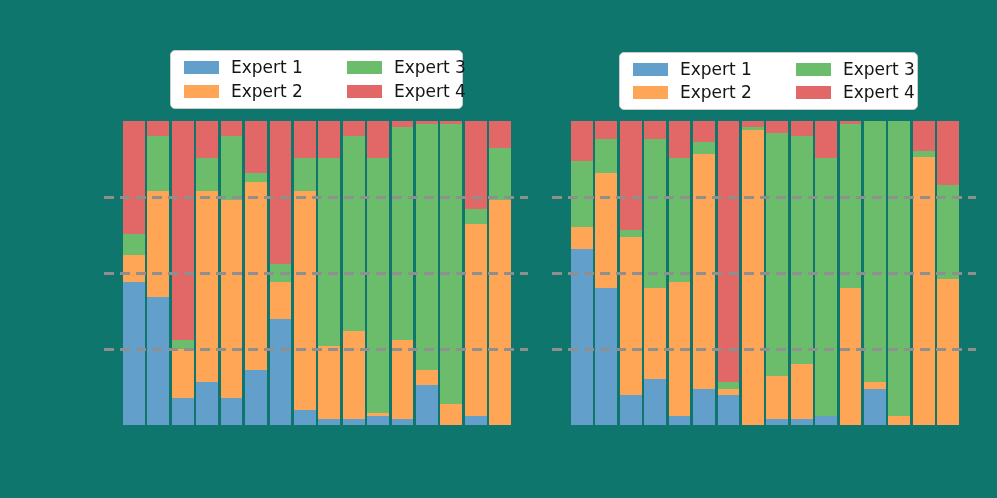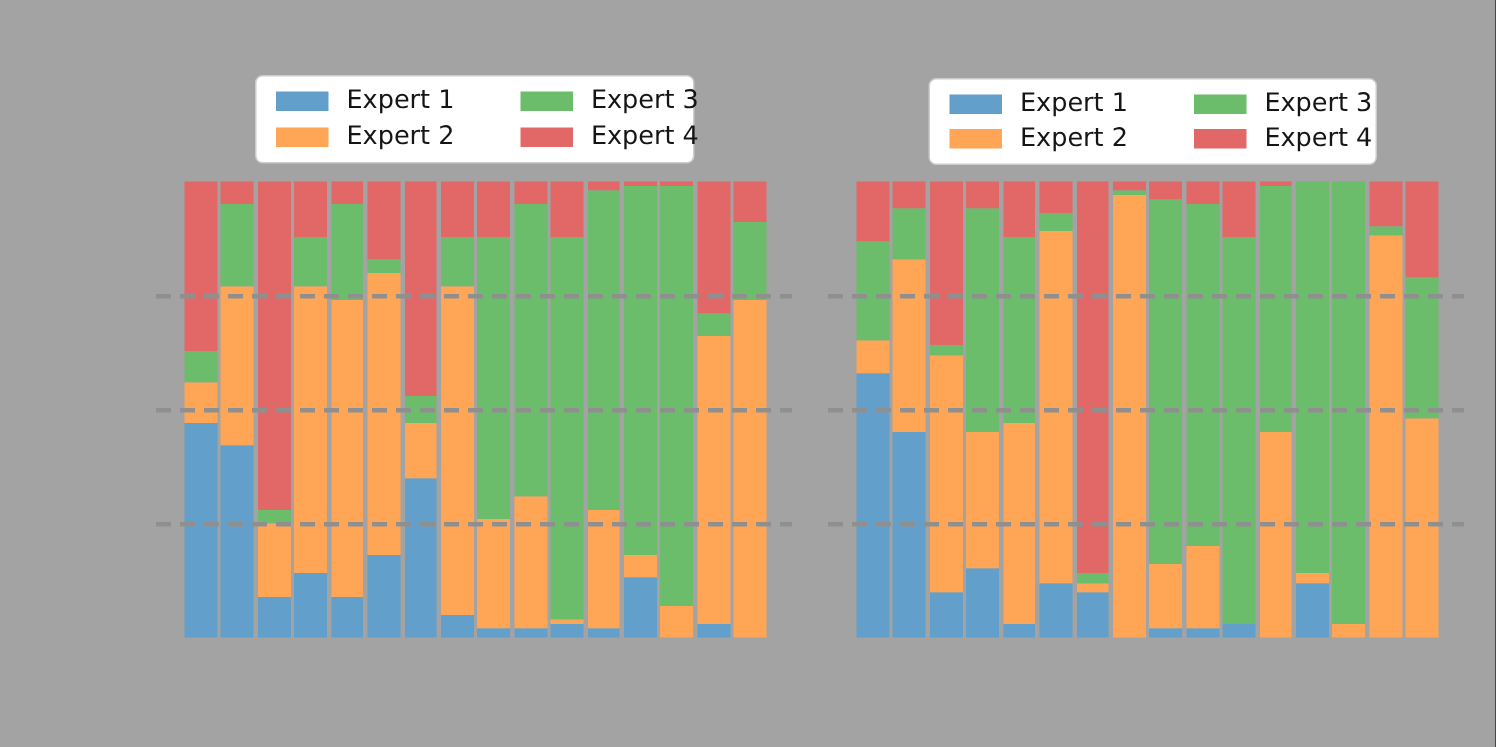--- a/index.html
+++ b/index.html
@@ -8,21 +8,21 @@
     background: #000000;
     width: 997px;
     height: 498px;
     overflow: hidden;
     font-family: "DejaVu Sans", sans-serif;
   }
   #figure {
     position: relative;
     width: 997px;
     height: 498px;
-    background: #a3a3a3;
+    background: #0f766e;
   }
   .plot {
     position: absolute;
     top: 121px;
     height: 304px;
     width: 422px;
   }
   #plot-left  { left: 105px; }
   #plot-right { left: 553px; }
   .bar {

